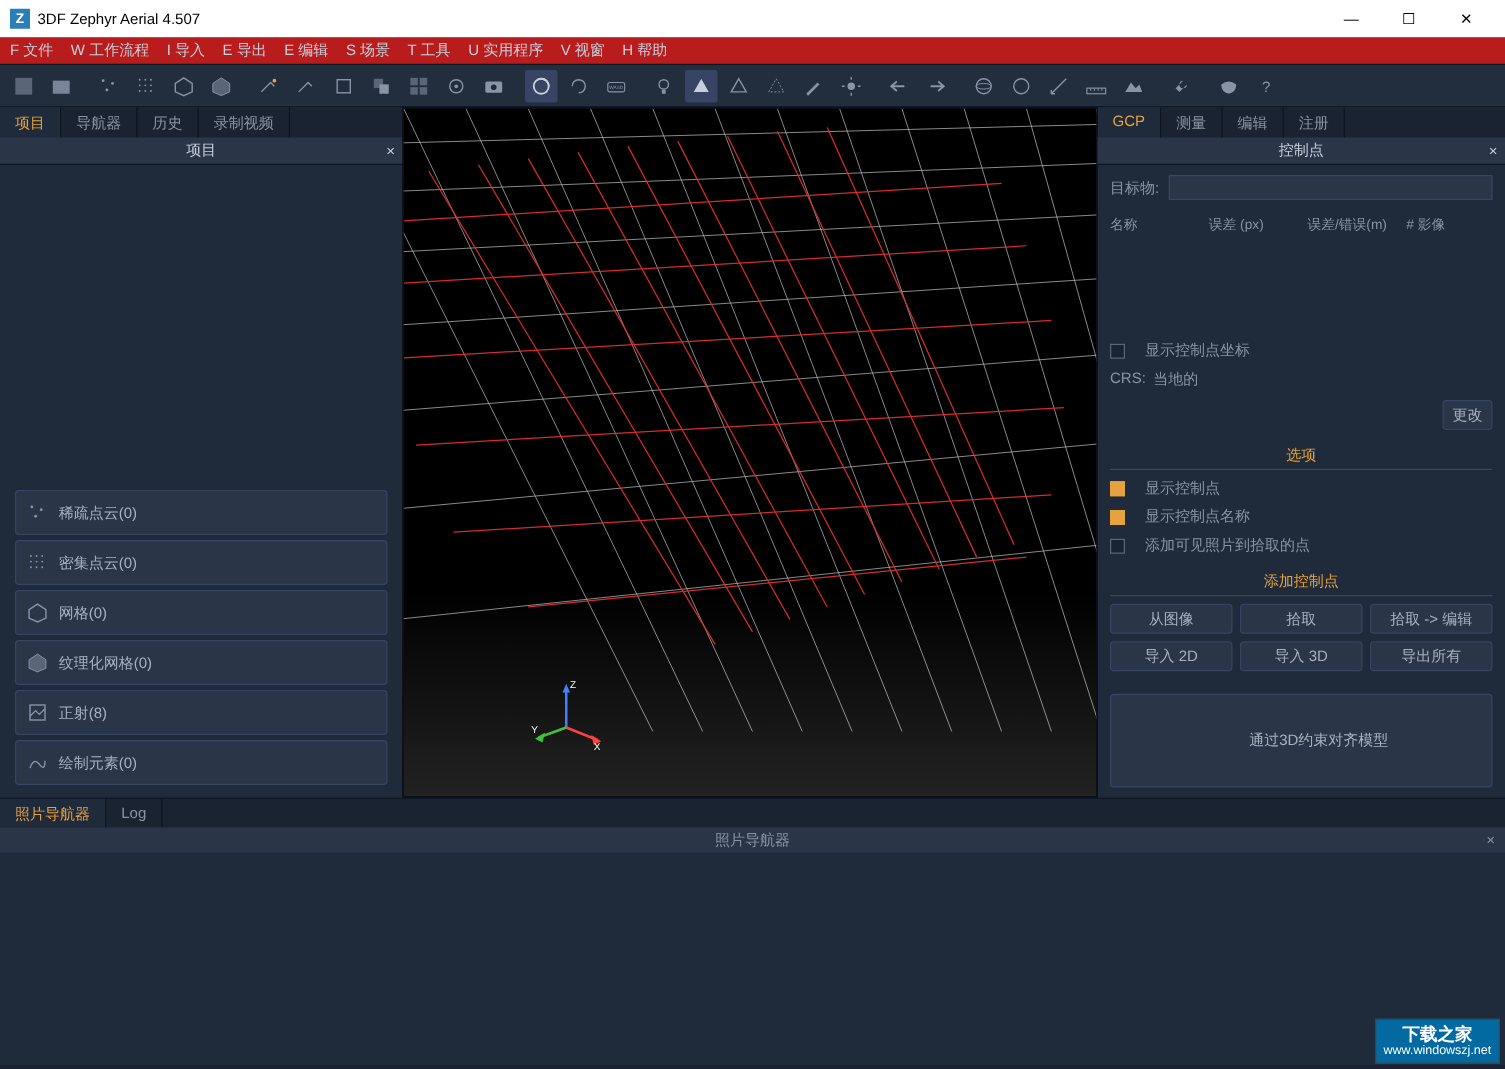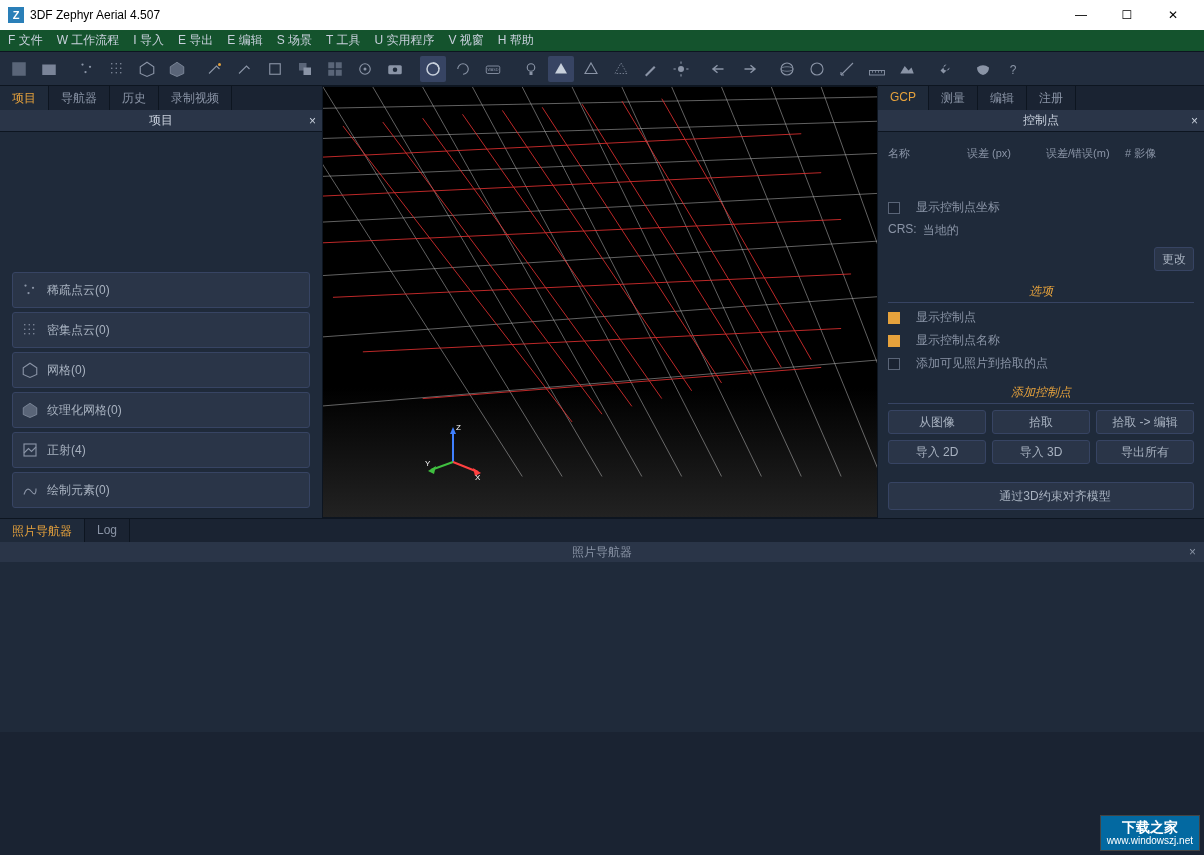--- a/index.html
+++ b/index.html
@@ -1,26 +1,26 @@
 <!DOCTYPE html>
 <html><head>
 <meta charset="utf-8">
 <style>
 * { margin: 0; padding: 0; box-sizing: border-box; font-family: "Microsoft YaHei", "SimSun", sans-serif; }
 body { background: #1a2332; color: #a8b2c0; font-size: 12px; overflow: hidden; width: 1204px; height: 855px; }
 .titlebar { height: 30px; background: #fff; display: flex; align-items: center; padding: 0 8px; color: #000; font-size: 12px; }
 .titlebar .logo { width: 16px; height: 16px; background: #2a7fb8; color: #fff; display: inline-flex; align-items: center; justify-content: center; font-weight: bold; margin-right: 6px; font-size: 11px; }
 .titlebar .controls { margin-left: auto; display: flex; }
 .titlebar .controls span { width: 46px; height: 30px; display: flex; align-items: center; justify-content: center; cursor: pointer; }
-.menubar { height: 22px; background: #14532d; display: flex; align-items: center; padding: 0 8px; gap: 14px; border-bottom: 1px solid #0d1520; }
+.menubar { height: 22px; background: #b91c1c; display: flex; align-items: center; padding: 0 8px; gap: 14px; border-bottom: 1px solid #0d1520; }
 .menubar span { color: #c8d0dc; font-size: 12px; cursor: pointer; }
 .toolbar { height: 34px; background: #222d3e; display: flex; align-items: center; padding: 0 6px; gap: 4px; border-bottom: 1px solid #0d1520; }
 .tbtn { width: 26px; height: 26px; display: flex; align-items: center; justify-content: center; cursor: pointer; border-radius: 2px; }
 .tsep { width: 4px; height: 26px; }
-.main { display: flex; height: 432px; }
+.main { display: flex; height: 552px; }
 .left-panel { width: 322px; background: #1f2a3a; display: flex; flex-direction: column; }
 .tabs { display: flex; height: 24px; background: #1a2332; }
 .tab { padding: 4px 12px; cursor: pointer; color: #8a94a6; border-right: 1px solid #0d1520; }
 .tab.active { color: #e6a23c; background: #1f2a3a; }
 .panel-header { height: 22px; background: #2a3548; display: flex; align-items: center; justify-content: center; position: relative; color: #c8d0dc; border-bottom: 1px solid #0d1520; }
 .panel-header .close { position: absolute; right: 6px; cursor: pointer; }
 .tree-item { height: 36px; background: #2a3548; margin: 4px 6px; border-radius: 3px; display: flex; align-items: center; padding: 0 8px; gap: 8px; cursor: pointer; border: 1px solid #374463; }
 .tree-item.cam { color: #e6a23c; }
 .tree-spacer { flex: 1; }
 .datalist { padding: 0 6px 6px; }
@@ -28,21 +28,21 @@
 .viewport { flex: 1; background: #000; position: relative; border: 1px solid #0d1520; }
 .right-panel { width: 326px; background: #1f2a3a; display: flex; flex-direction: column; }
 .rp-body { padding: 8px 10px; display: flex; flex-direction: column; gap: 6px; font-size: 12px; color: #8a94a6; flex: 1; }
 .field-row { display: flex; align-items: center; gap: 8px; }
 .field-row input { flex: 1; background: #2a3548; border: 1px solid #374463; height: 20px; color: #c8d0dc; padding: 0 4px; }
 .col-headers { display: flex; gap: 10px; margin-top: 6px; }
 .col-headers span { flex: 1; font-size: 11px; }
 .checkbox-row { display: flex; align-items: center; gap: 16px; }
 .chk { width: 12px; height: 12px; border: 1px solid #5a6578; background: #1a2332; display: inline-block; }
 .chk.checked { background: #e6a23c; border-color: #e6a23c; }
-.section-title { color: #e6a23c; text-align: center; border-bottom: 1px solid #374463; padding: 2px 0; margin-top: 4px; font-style: italic; }
+.section-title { color: #e6a23c; text-align: center; border-bottom: 1px solid #374463; padding: 2px 0; margin-top: 4px; }
 .btn-row { display: flex; gap: 6px; }
 .btn { flex: 1; background: #2a3548; border: 1px solid #374463; height: 24px; display: flex; align-items: center; justify-content: center; cursor: pointer; border-radius: 3px; color: #a8b2c0; }
 .btn.wide { width: 100%; padding-left: 28px; }
 .crs-row { display: flex; align-items: flex-start; gap: 6px; }
 .crs-row .btn { flex: 0 0 40px; margin-top: 25px; }
 .bottom-tabs { height: 24px; background: #1a2332; display: flex; border-top: 1px solid #0d1520; }
 .bottom-panel { height: 190px; background: #1f2a3a; }
 .bottom-header { height: 20px; background: #2a3548; display: flex; align-items: center; justify-content: center; position: relative; color: #8a94a6; font-size: 12px; }
 .bottom-header .close { position: absolute; right: 8px; cursor: pointer; }
 .watermark { position: absolute; right: 4px; bottom: 4px; background: #0369a1; color: #fff; padding: 4px 6px; font-size: 14px; font-weight: bold; border: 1px solid #444; line-height: 1.1; text-align: center; }
@@ -326,21 +326,21 @@
           <svg class="icon-svg" viewBox="0 0 24 24">
             <polygon points="12,3 21,9 21,18 12,22 3,18 3,9" fill="#5a6578" stroke="#8a94a6" stroke-width="1"></polygon>
           </svg>
           <span>纹理化网格(0)</span>
         </div>
       <div class="tree-item">
           <svg class="icon-svg" viewBox="0 0 24 24">
             <rect x="4" y="4" width="16" height="16" fill="none" stroke="#8a94a6" stroke-width="1.5"></rect>
             <path d="M4 16 L10 10 L14 14 L20 8" stroke="#8a94a6" fill="none" stroke-width="1.5"></path>
           </svg>
-          <span>正射(4)</span>
+          <span>正射(8)</span>
         </div>
       <div class="tree-item">
           <svg class="icon-svg" viewBox="0 0 24 24">
             <path d="M4 18 Q8 6 14 14 T20 10" stroke="#8a94a6" fill="none" stroke-width="1.5"></path>
           </svg>
           <span>绘制元素(0)</span>
         </div>
     </div>
   </div>
 
@@ -412,20 +412,24 @@
       <div class="tab active">GCP</div>
       <div class="tab">测量</div>
       <div class="tab">编辑</div>
       <div class="tab">注册</div>
     </div>
     <div class="panel-header">
       <span>控制点</span>
       <span class="close">×</span>
     </div>
     <div class="rp-body">
+      <div class="field-row">
+        <span>目标物:</span>
+        <input type="text" style="">
+      </div>
       <div class="col-headers">
         <span>名称</span>
         <span>误差 (px)</span>
         <span>误差/错误(m)</span>
         <span># 影像</span>
       </div>
       <div style="flex:1"></div>
       <div class="checkbox-row">
         <span class="chk"></span>
         <span>显示控制点坐标</span>

